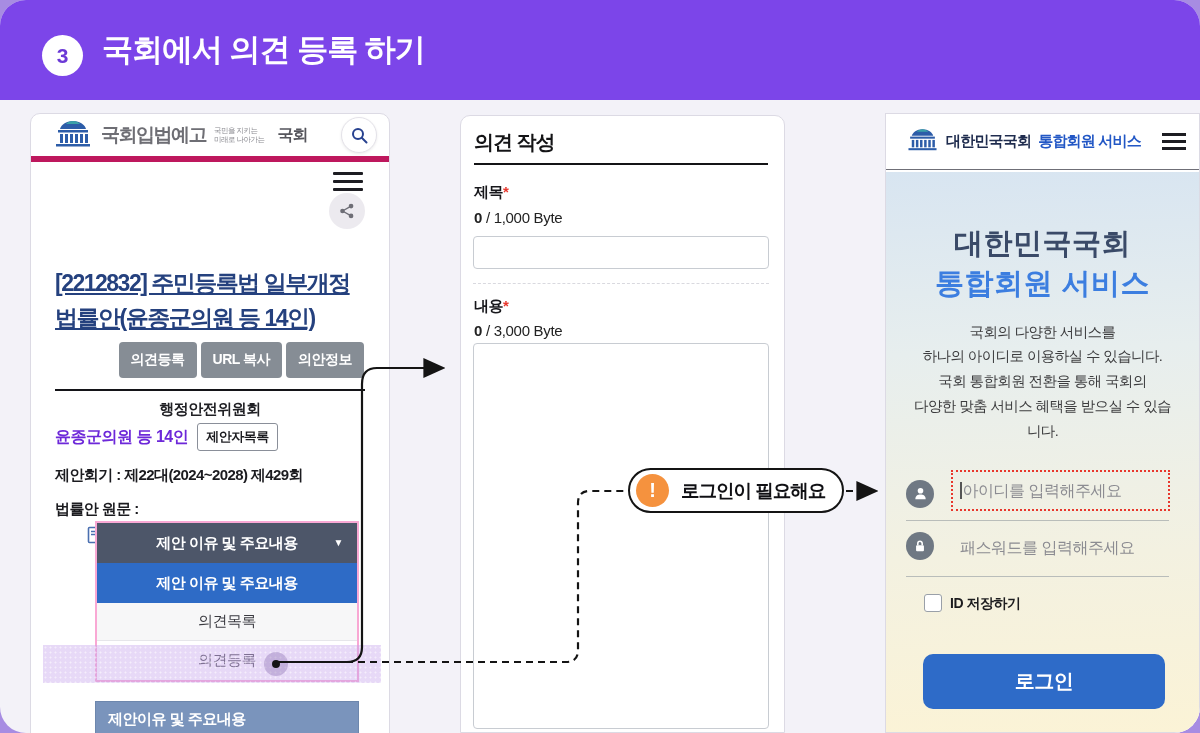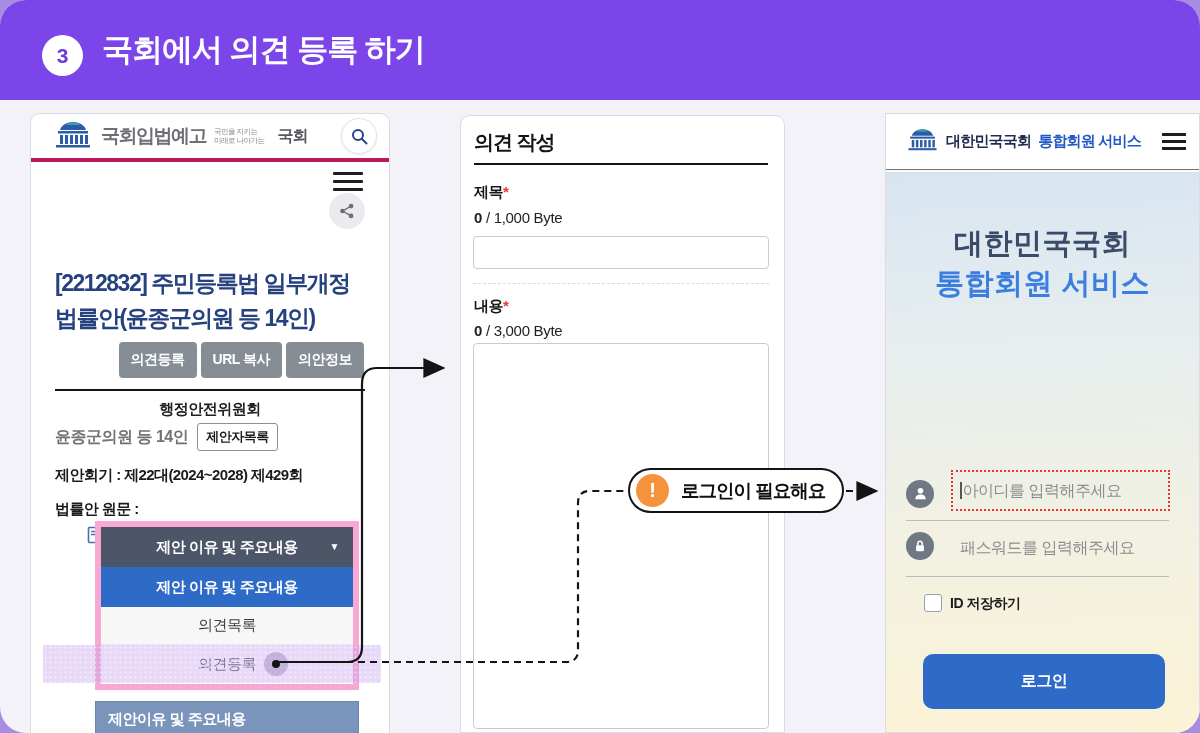--- a/index.html
+++ b/index.html
@@ -11,49 +11,49 @@
   .top-header { position:absolute; left:0; top:0; right:0; height:100px; background:#7C45E9; }
   .step-badge { position:absolute; left:42px; top:35px; width:41px; height:41px; border-radius:50%;
     background:#fff; color:#6B39D6; font-weight:800; font-size:21px; display:flex; align-items:center; justify-content:center; }
   .page-title { position:absolute; left:102px; top:0; height:100px; display:flex; align-items:center;
     color:#fff; font-size:31px; font-weight:800; letter-spacing:-1px;text-align:center; }
 
   .panel { position:absolute; background:#fff; border:1px solid #DCDAE4; }
 
   
   .panel-left { left:30px; top:113px; width:360px; height:640px; border-radius:10px 10px 0 0; }
-  .lp-header { position:absolute; top:0; left:0; right:0; height:48px; border-bottom:4px solid #be185d;
+  .lp-header { position:absolute; top:0; left:0; right:0; height:48px; border-bottom:6px solid #be185d;
     display:flex; align-items:center; gap:8px; padding:0 12px 0 22px; }
   .lp-logo-text { font-size:19px; font-weight:800; color:#6E6E74; letter-spacing:-1.5px; }
   .lp-slogan { display:flex; align-items:center; gap:13px; }
   .lp-slogan-lines { display:flex; flex-direction:column; line-height:1.25; }
   .lp-slogan-lines span { font-size:7.5px; color:#8a8a90; letter-spacing:-0.5px; }
   .lp-slogan-brand { font-size:16px; font-weight:800; color:#55555c; letter-spacing:-1px; }
   .lp-search { margin-left:auto; width:36px; height:36px; border-radius:50%; background:#fff;
     border:1px solid #E4E2E9; box-shadow:0 1px 3px rgba(0,0,0,.08); display:flex; align-items:center; justify-content:center; }
   .lp-hamburger { position:absolute; right:26px; top:58px; width:30px; }
   .lp-hamburger i { display:block; height:3px; background:#1d1d22; margin-bottom:5px; border-radius:1px; }
   .lp-share { position:absolute; right:24px; top:79px; width:36px; height:36px; border-radius:50%;
     background:#ECEAEF; display:flex; align-items:center; justify-content:center; }
   .lp-bill-title { position:absolute; left:24px; top:152px; width:314px; font-size:23px; font-weight:800;
-    color:#25417E; line-height:1.5; letter-spacing:-1.5px; }
+    color:#25417E; line-height:1.5; letter-spacing:-1.5px;text-decoration:underline; }
   .lp-btn-row { position:absolute; top:228px; right:25px; display:flex; gap:4px; }
   .lp-btn { background:#868D95; color:#fff; font-size:14px; font-weight:600; padding:9px 12px;
     border-radius:4px; border:none; letter-spacing:-0.5px; }
   .lp-divider { position:absolute; top:275px; left:24px; right:24px; border-top:2px solid #141418; }
   .lp-committee { position:absolute; top:286px; left:0; width:100%; text-align:center; font-size:15px;
     font-weight:800; color:#202024; letter-spacing:-0.5px; }
   .lp-proposer-row { position:absolute; top:309px; left:24px; display:flex; align-items:center; gap:9px; }
-  .lp-proposer { font-size:16px; font-weight:800; color:#737373; letter-spacing:-0.5px; }
+  .lp-proposer { font-size:16px; font-weight:800; color:#6d28d9; letter-spacing:-0.5px; }
   .lp-proposer-btn { border:1.5px solid #8A8F99; background:#fff; font-size:13px; font-weight:800;
     color:#1b1b1f; padding:4px 8px; border-radius:3px; letter-spacing:-0.5px; }
   .lp-meta { position:absolute; left:24px; font-size:15px; font-weight:700; color:#1b1b1f; letter-spacing:-0.6px; }
   .lp-original { position:absolute; left:24px; top:386px; display:flex; align-items:center; gap:7px;
     font-size:15px; font-weight:700; color:#1b1b1f; letter-spacing:-0.6px;flex-direction:column; }
-  .menu-box { position:absolute; left:64px; top:407px; width:264px; border:6px solid #f9a8d4; background:#fff; }
+  .menu-box { position:absolute; left:64px; top:407px; width:264px; border:2px solid #f9a8d4; background:#fff; }
   .menu-head { height:40px; background:#4D5669; color:#fff; font-weight:700; font-size:15px;
     display:flex; align-items:center; justify-content:center; position:relative; letter-spacing:-0.5px; }
   .menu-caret { position:absolute; right:14px; font-size:10px; top:14px; }
   .menu-sel { height:40px; background:#2E6BC6; color:#fff; font-weight:700; font-size:15px;
     display:flex; align-items:center; justify-content:center; letter-spacing:-0.5px; }
   .menu-row1 { height:38px; background:#F7F7F8; color:#3A3A40; font-size:15px; display:flex;
     align-items:center; justify-content:center; border-bottom:1px solid #E6E6EA; letter-spacing:-0.5px; }
   .menu-row2 { height:39px; background:#fff; color:#4A4A52; font-size:15px; display:flex;
     align-items:center; justify-content:center; letter-spacing:-0.5px; }
   .hl-band { position:absolute; left:12px; top:531px; width:338px; height:38px; z-index:5;
@@ -100,21 +100,21 @@
   .rp-field-text { position:absolute; left:74px; font-size:16px; color:#8C8C92; letter-spacing:-0.5px; }
   .text-cursor { display:inline-block; width:1.5px; height:17px; background:#555; vertical-align:-3px; margin-right:1px; }
   .rp-underline { position:absolute; left:20px; width:263px; border-top:1px solid #B9BDBA; }
   .red-dotted { position:absolute; left:65px; top:298px; width:219px; height:41px;
     border:2.5px dotted #E8372C; z-index:4; }
   .rp-checkbox { position:absolute; left:38px; top:422px; width:18px; height:18px; background:#fff;
     border:1.5px solid #9AA0A8; border-radius:3px; }
   .rp-checkbox-label { position:absolute; left:64px; top:423px; font-size:14px; font-weight:700;
     color:#1C1C1E; letter-spacing:-0.5px; }
   .rp-login { position:absolute; left:37px; top:482px; width:242px; height:55px; background:#2E6BC8;
-    border:none; border-radius:10px; color:#fff; font-size:16px; font-weight:700; letter-spacing:-0.5px; }
+    border:none; border-radius:10px; color:#fff; font-size:20px; font-weight:700; letter-spacing:-0.5px; }
 
   
   #flow-overlay { position:absolute; inset:0; z-index:50; pointer-events:none; }
   .tooltip-bubble { position:absolute; left:628px; top:468px; width:216px; height:45px; background:#fff;
     border:2.5px solid #141414; border-radius:23px; display:flex; align-items:center; gap:12px;
     padding-left:6px; z-index:60; }
   .tooltip-icon { width:33px; height:33px; border-radius:50%; background:#F5923E; color:#fff;
     font-size:20px; font-weight:800; display:flex; align-items:center; justify-content:center; }
   .tooltip-text { font-size:18.5px; font-weight:800; color:#101014; letter-spacing:-1px; }
 </style>
@@ -274,20 +274,27 @@
           <i></i>
           <i></i>
           <i></i>
         </span>
     </div>
 
     <div class="rp-content">
       <div class="rp-h1">대한민국국회</div>
       <div class="rp-h2">통합회원 서비스</div>
 
+      <div class="rp-desc">
+        <div>국회의 다양한 서비스를</div>
+        <div>하나의 아이디로 이용하실 수 있습니다.</div>
+        <div>국회 통합회원 전환을 통해 국회의</div>
+        <div>다양한 맞춤 서비스 혜택을 받으실 수 있습</div>
+        <div>니다.</div>
+      </div>
 
       <div class="rp-icon-circle" style="top:308px">
         <svg width="15" height="15" viewBox="0 0 16 16">
           <circle cx="8" cy="5" r="3" fill="#fff"></circle>
           <path d="M2.5 14 C2.5 10.5 5 9 8 9 C11 9 13.5 10.5 13.5 14 Z" fill="#fff"></path>
         </svg>
       </div>
       <div class="rp-field-text" style="top:309px"><span class="text-cursor"></span><span>아이디를 입력해주세요</span></div>
       <div class="rp-underline" style="top:348px"></div>
       <div class="red-dotted"></div>

